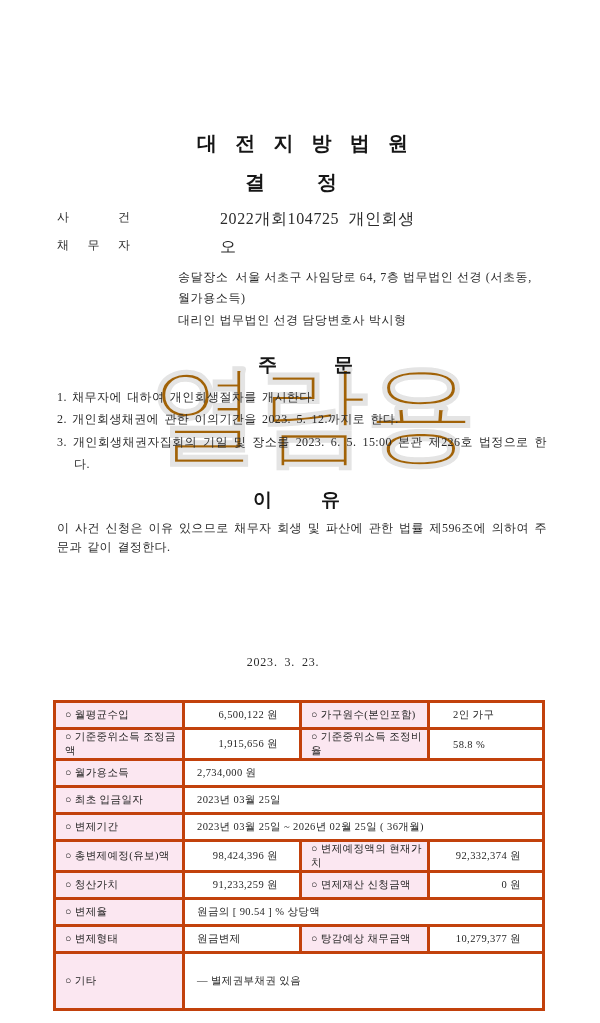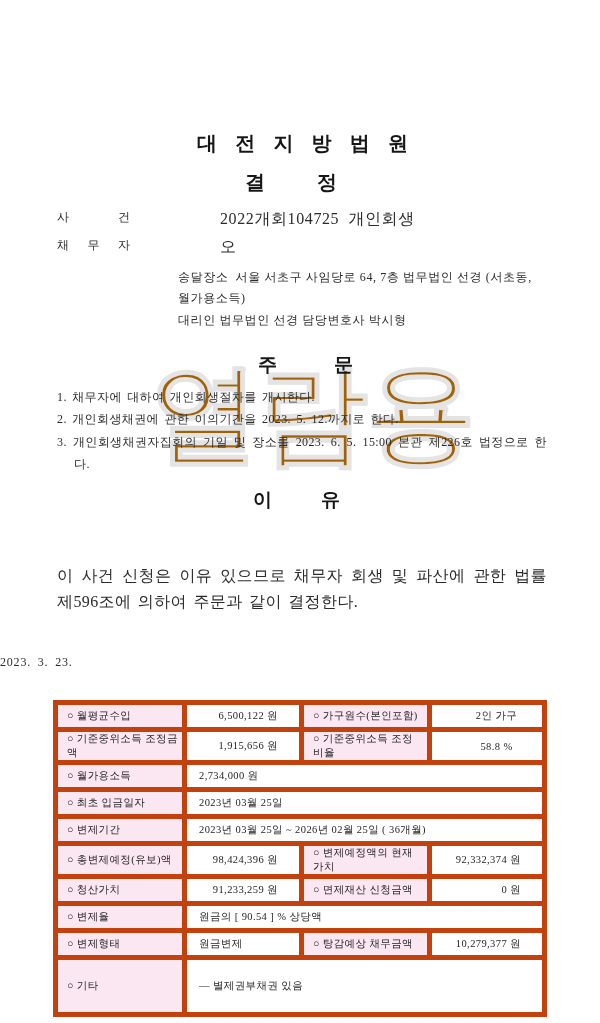--- a/index.html
+++ b/index.html
@@ -34,40 +34,40 @@
   #debtor-value{top:237px;}
 
   #service-block{left:178px;top:267px;width:382px;font-size:12px;
     line-height:21.3px;letter-spacing:0.6px;}
   #service-block div{white-space:pre;}
 
   #order-list{left:57px;top:386px;width:490px;font-size:12px;
     line-height:22.3px;letter-spacing:0.4px;word-spacing:2px;}
   #order-list .order-item{text-align:justify;padding-left:17px;text-indent:-17px;}
 
-  #reason-text{left:57px;top:519px;width:490px;font-size:16px;
-    line-height:26px;letter-spacing:0.4px;word-spacing:2px;text-align:justify;margin-top:44px;}
+  #reason-text{left:57px;top:519px;width:490px;font-size:12px;
+    line-height:19px;letter-spacing:0.4px;word-spacing:2px;text-align:justify;}
 
-  #decision-date{left:0;top:655px;width:566px;text-align:left;
+  #decision-date{left:0;top:655px;width:566px;text-align:center;
     font-size:12px;letter-spacing:0.8px;word-spacing:3px;}
 
   
   #summary-table{
     left:53px;top:700px;width:489px;border-collapse:collapse;table-layout:fixed;
     font-size:10.5px;letter-spacing:0.4px;color:#1f1f1f;
   }
   #summary-table td{
-    border:5px solid #c2410c;vertical-align:middle;
+    border:3px solid #c2410c;vertical-align:middle;
     overflow:hidden;background:#ffffff;
   }
   #summary-table tr{height:27px;}
   #summary-table tr.tall{height:57px;padding-left:28px;}
   td.lbl{background:#fbe7f1 !important;padding:0 4px 0 9px;}
   td.vr{text-align:right;padding:0 21px 0 4px;}
-  td.vl4{text-align:center;padding:0 4px 0 23px;}
+  td.vl4{text-align:left;padding:0 4px 0 23px;}
   td.vspan{text-align:left;padding:0 4px 0 12px;}
 </style>
 </head>
 <body>
 
 <div class="page">
 
   <div class="wm">열람용</div>
 
   <div id="court-name" class="z h-title char-justify">

